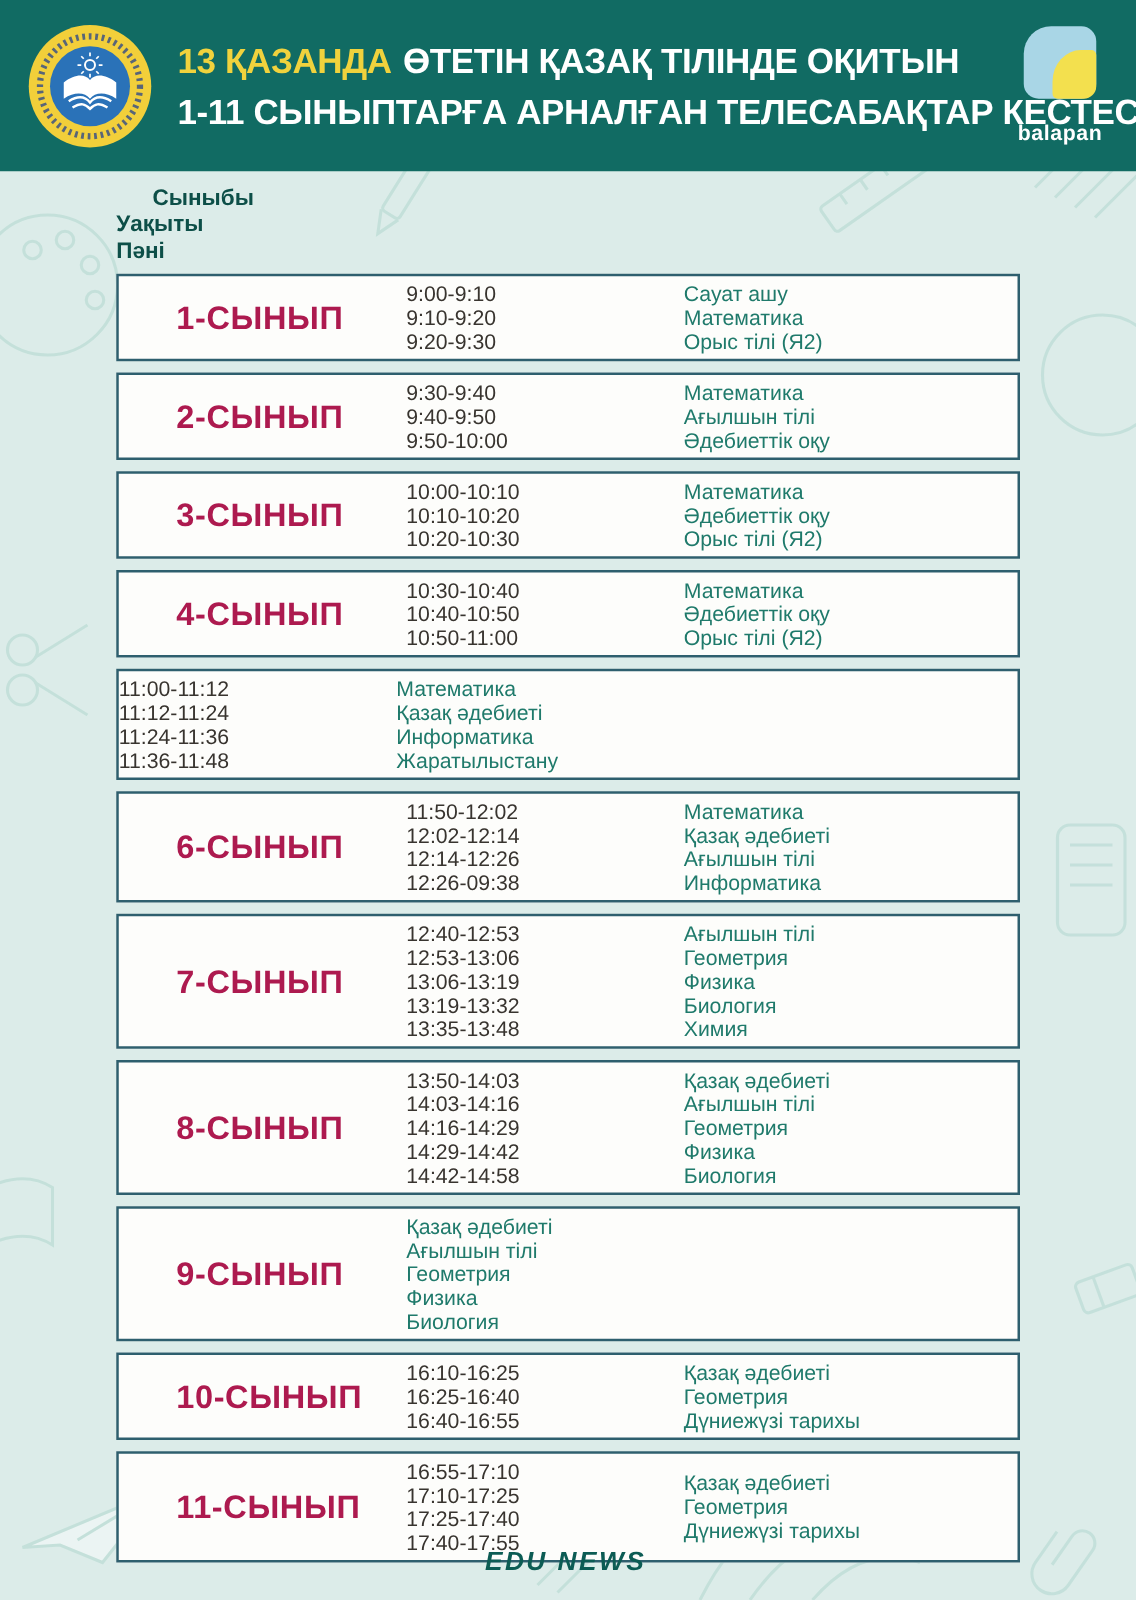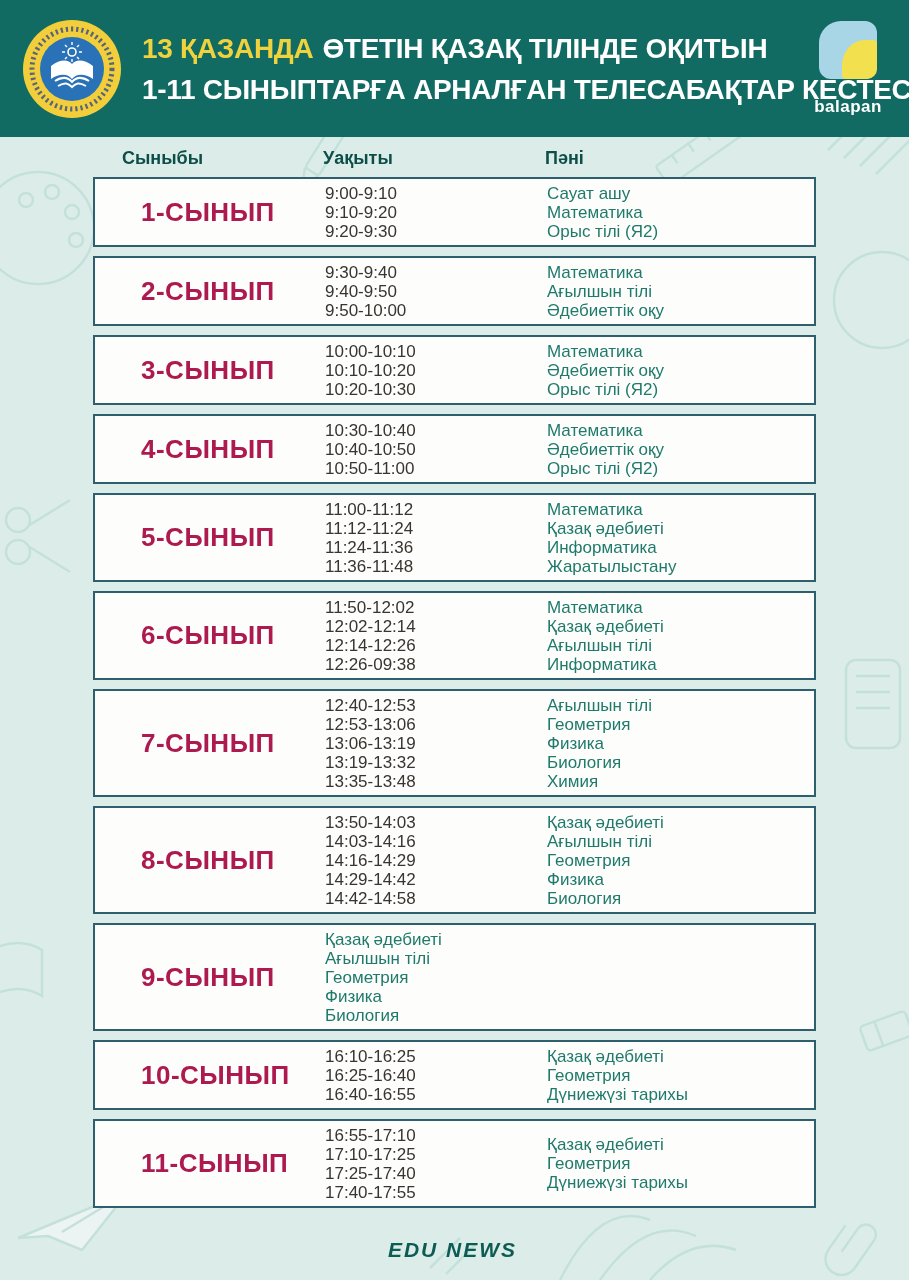--- a/index.html
+++ b/index.html
@@ -44,21 +44,21 @@
   }
   .title-highlight{color:var(--accent-yellow);}
   .title-rest{margin-left:9px;text-align:center;}
   .balapan{margin-left:auto;margin-right:16px;width:92px;text-align:center;flex:0 0 auto;}
   .balapan-shape{width:58px;height:58px;margin:0 auto;position:relative;background:var(--balapan-blue);border-radius:22px 12px 12px 12px;}
   .balapan-leaf{position:absolute;right:0;bottom:0;width:35px;height:39px;background:var(--balapan-yellow);border-radius:65% 4px 10px 4px;}
   .balapan-label{color:#ffffff;font-size:17px;font-weight:bold;margin-top:18px;letter-spacing:0.5px;}
 
   
   .board{position:relative;z-index:1;width:723px;margin-left:93px;}
-  .col-headers{display:flex;padding:11px 0 8px 0;color:var(--colhead-color);font-weight:bold;font-size:18px;}
+  .col-headers{display:flex;padding:11px 0 8px 0;color:var(--colhead-color);font-weight:bold;font-size:18px;flex-direction:column;}
   .col-class{width:230px;padding-left:29px;}
   .col-time{width:222px;}
   .col-subject{flex:1;}
   .card{
     display:flex;align-items:center;
     background:var(--card-bg);
     border:2px solid var(--card-border);
     margin-bottom:9px;
     padding:4.5px 0;
   }
@@ -222,21 +222,20 @@
             <div class="line">10:50-11:00</div>
           </div>
       <div class="cell subject-cell">
             <div class="line">Математика</div>
             <div class="line">Әдебиеттік оқу</div>
             <div class="line">Орыс тілі (Я2)</div>
           </div>
     </section>
 
     <section class="card">
-      <div class="cell class-cell">5-СЫНЫП</div>
       <div class="cell time-cell">
             <div class="line">11:00-11:12</div>
             <div class="line">11:12-11:24</div>
             <div class="line">11:24-11:36</div>
             <div class="line">11:36-11:48</div>
           </div>
       <div class="cell subject-cell">
             <div class="line">Математика</div>
             <div class="line">Қазақ әдебиеті</div>
             <div class="line">Информатика</div>

